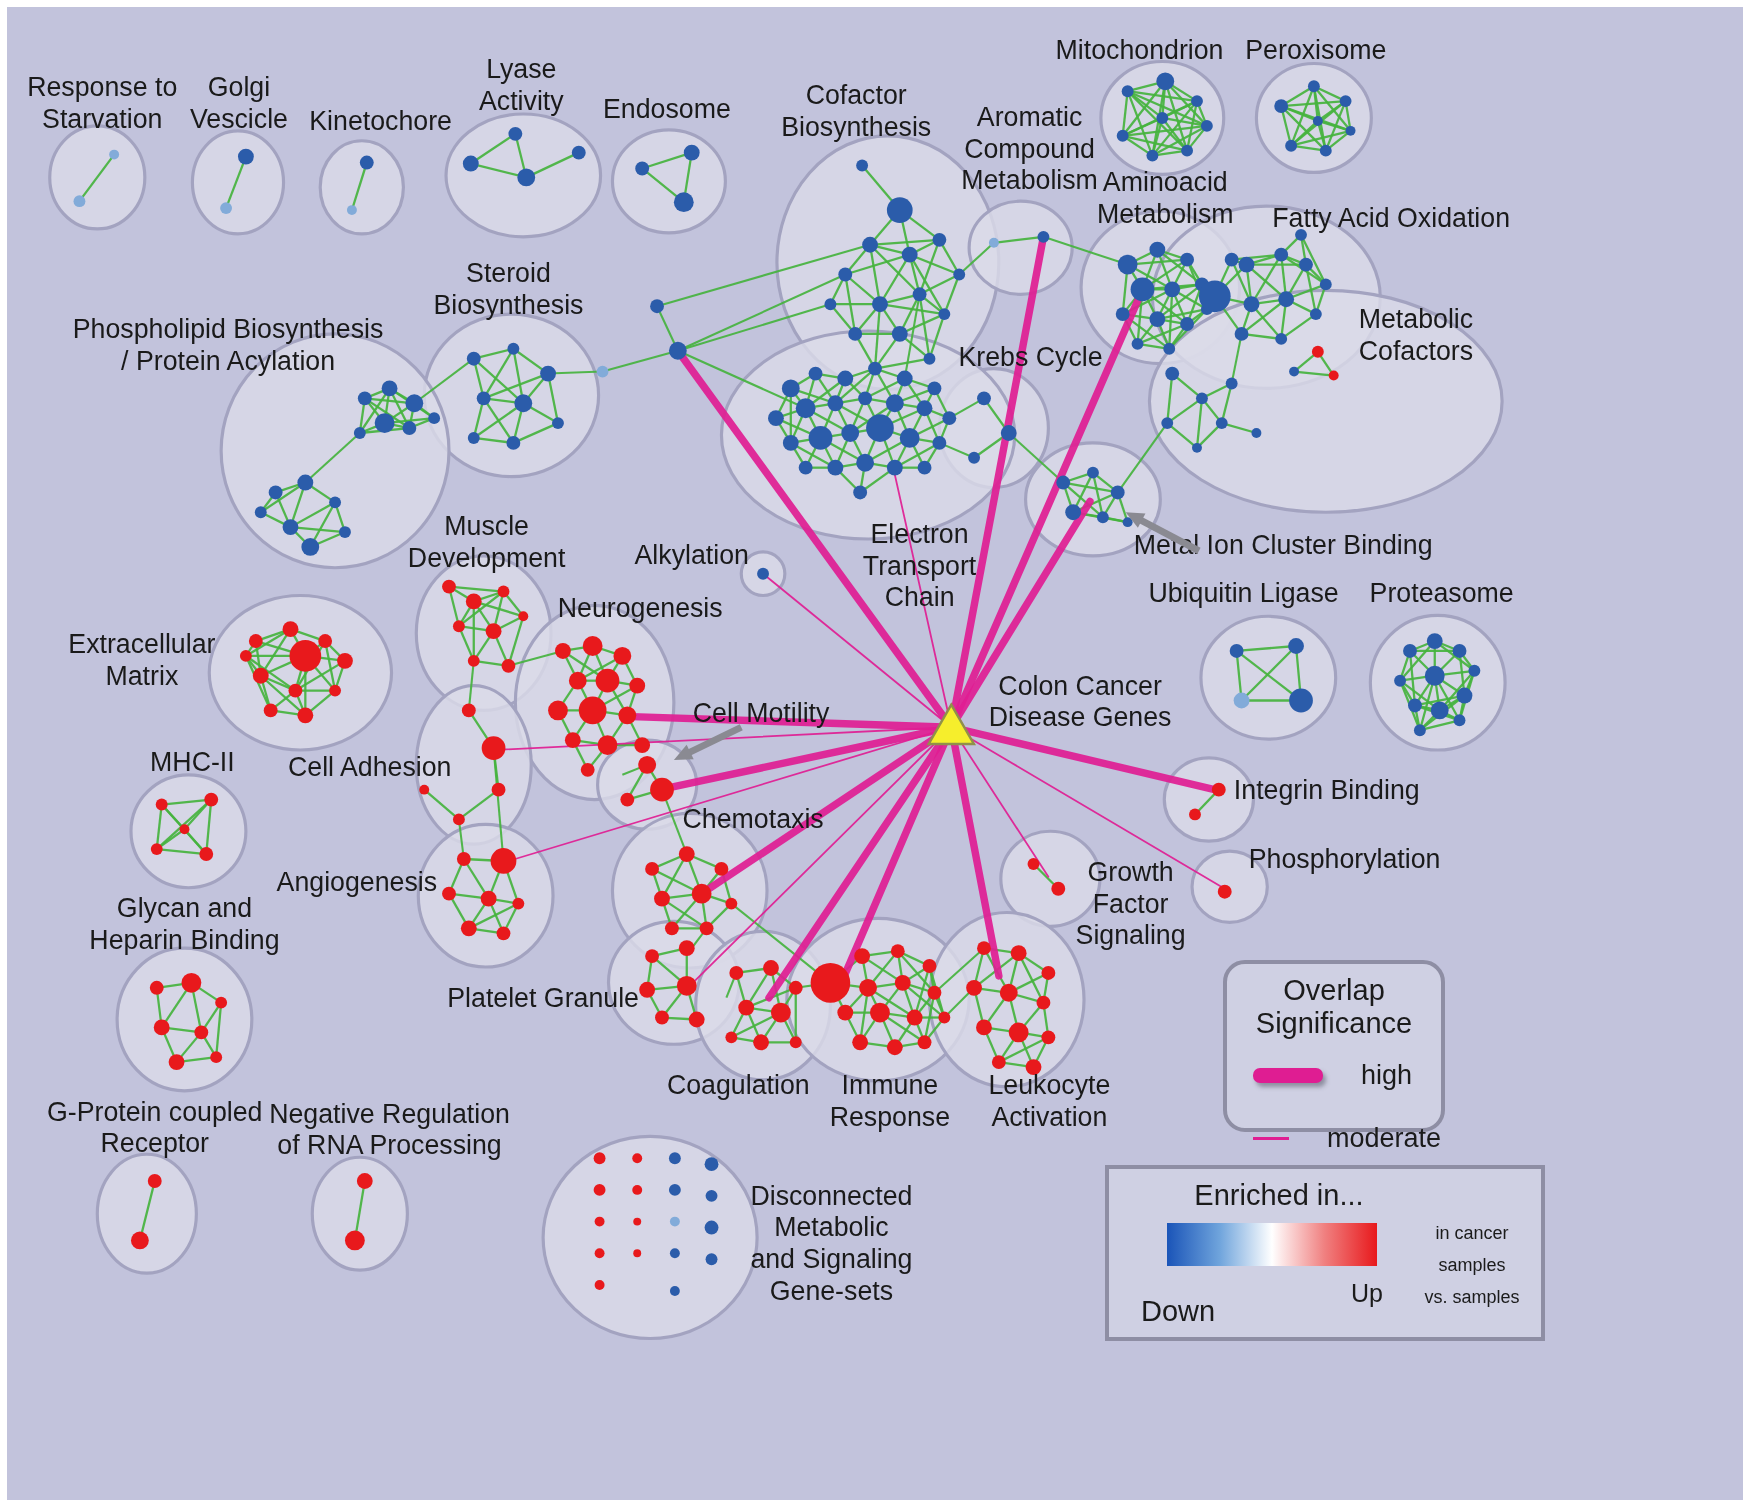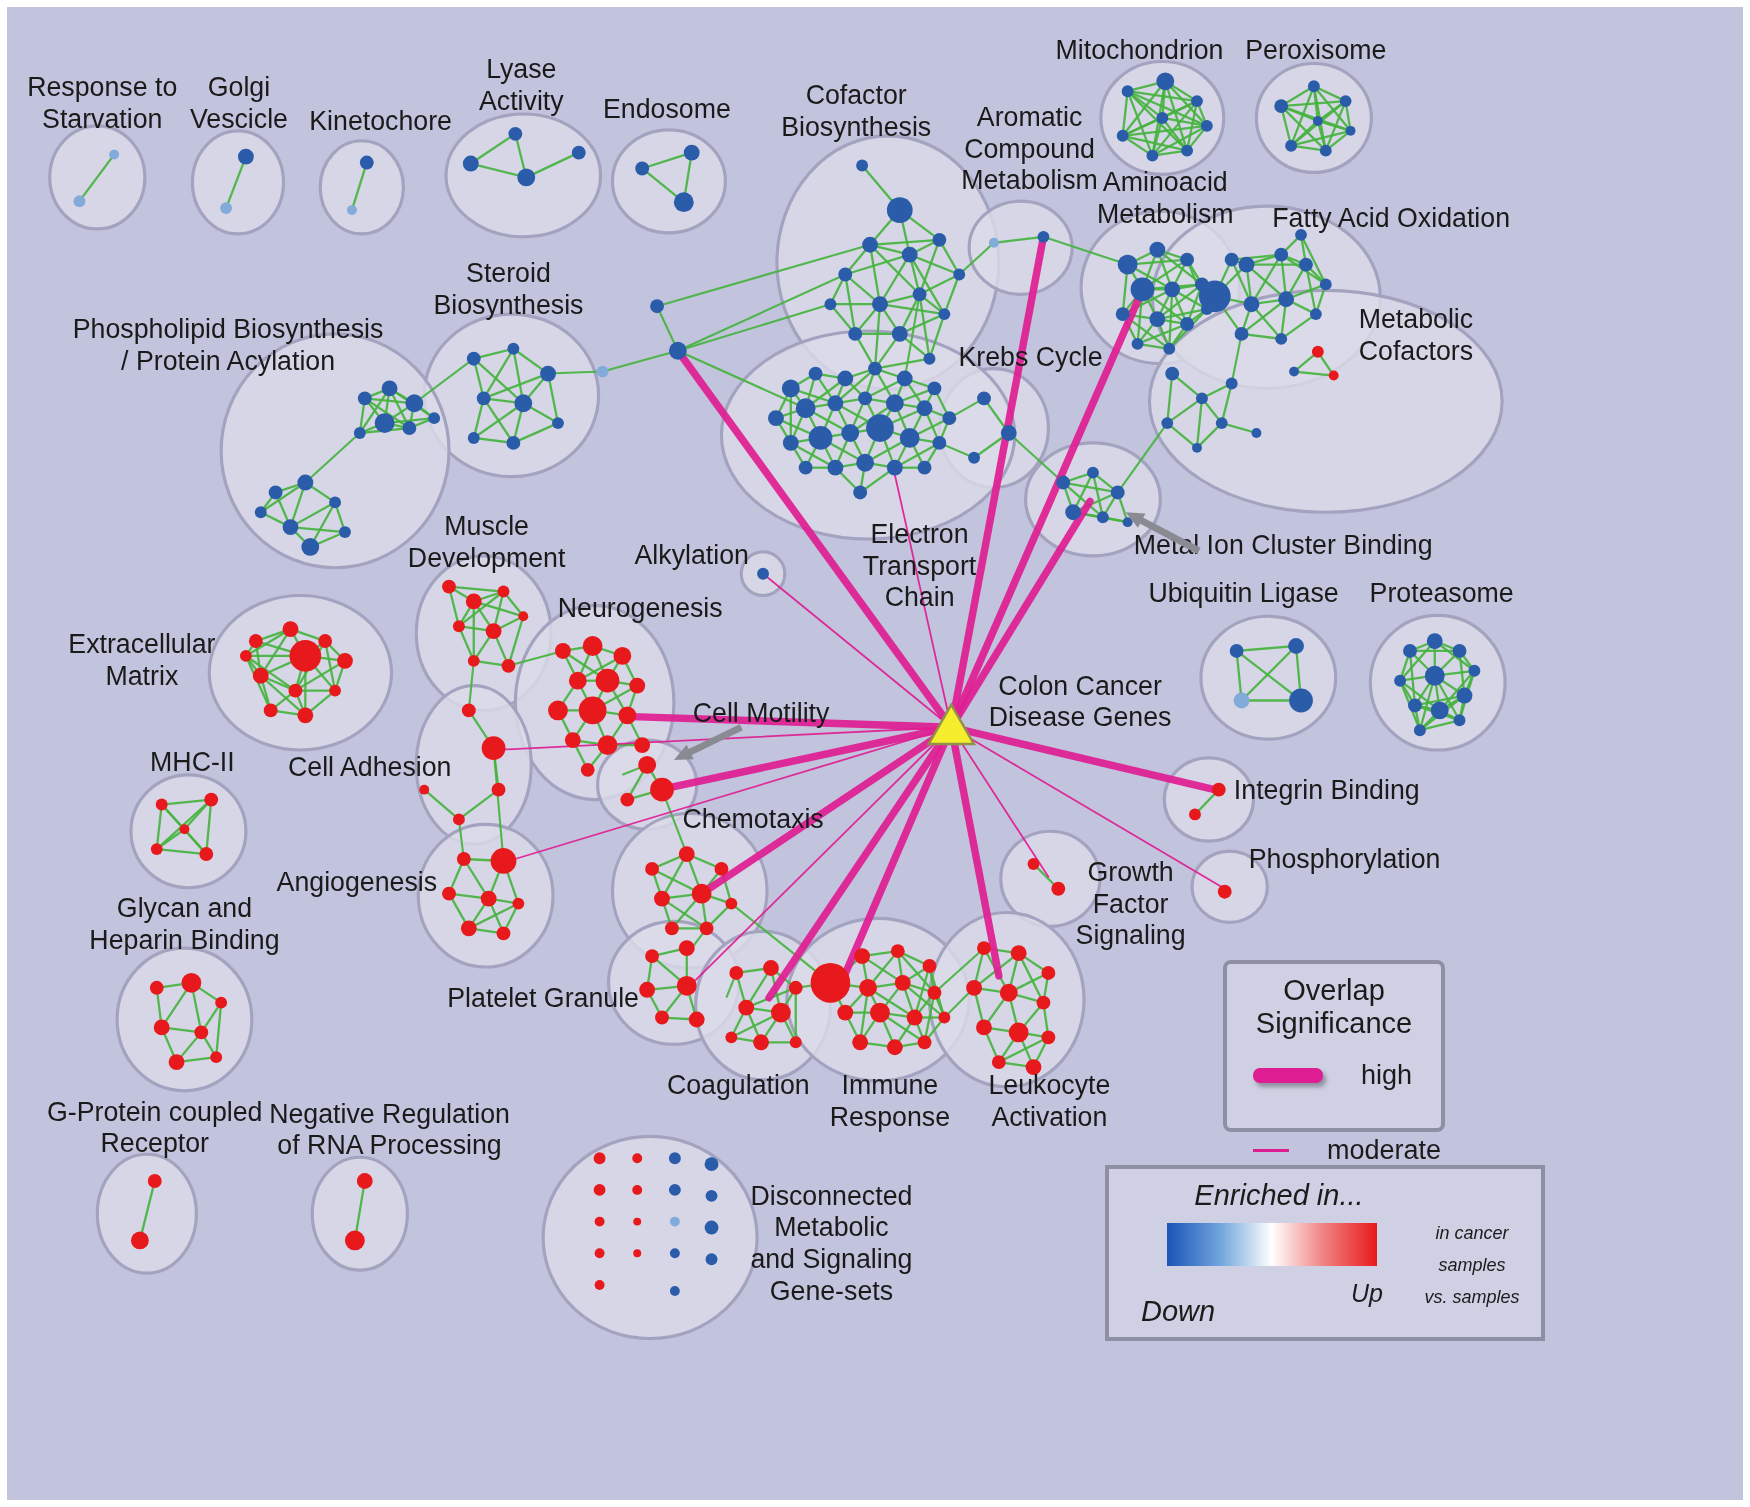--- a/index.html
+++ b/index.html
@@ -6,28 +6,28 @@
   .stage{
     position:relative;width:1750px;height:1507px;box-sizing:border-box;
     border:7px solid #ffffff;background:#c2c3dc;
     font-family:"Liberation Sans",sans-serif;overflow:hidden;
   }
   svg text{font-family:"Liberation Sans",sans-serif;}
   .legend-box{
     position:absolute;border:4px solid #8e8ea4;background:rgba(219,219,234,0.55);
     box-sizing:border-box;color:#1b1b1b;
   }
-  #legend-sig{left:1216px;top:953px;width:222px;height:172px;border-radius:8px;}
+  #legend-sig{left:1216px;top:953px;width:222px;height:172px;border-radius:22px;}
   #legend-sig .title{text-align:center;font-size:29px;line-height:33px;margin-top:10px;}
   .sig-row{display:flex;align-items:center;margin:20px 0 0 26px;gap:20px;}
-  .sig-row.second{margin-top:44px;}
+  .sig-row.second{margin-top:32px;}
   .sig-bar{width:70px;height:15px;border-radius:7px;box-shadow:3px 4px 4px rgba(80,80,95,.5);}
   .sig-line{width:70px;height:3px;}
   .sig-label{margin-left:18px;font-size:27px;}
-  #legend-enr{left:1098px;top:1158px;width:440px;height:176px;font-style:italic;}
+  #legend-enr{left:1098px;top:1158px;width:440px;height:176px;}
   #legend-enr .title{position:absolute;left:40px;top:10px;width:260px;text-align:center;font-size:29px;}
   .grad-bar{position:absolute;left:58px;top:54px;width:210px;height:43px;}
   .down-label{position:absolute;left:32px;top:110px;font-size:29px;margin-top:16px;}
   .up-label{position:absolute;left:242px;top:110px;font-size:25px;}
   .enr-note{position:absolute;left:292px;top:48px;width:142px;font-size:18px;line-height:32px;text-align:center;}
 </style>
 </head>
 <body>
 
 <div class="stage" style="background: rgb(194, 195, 220);">

